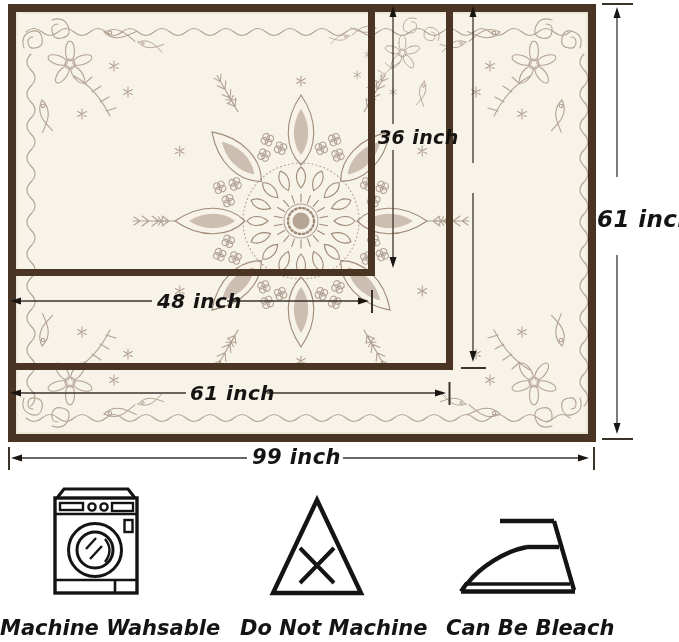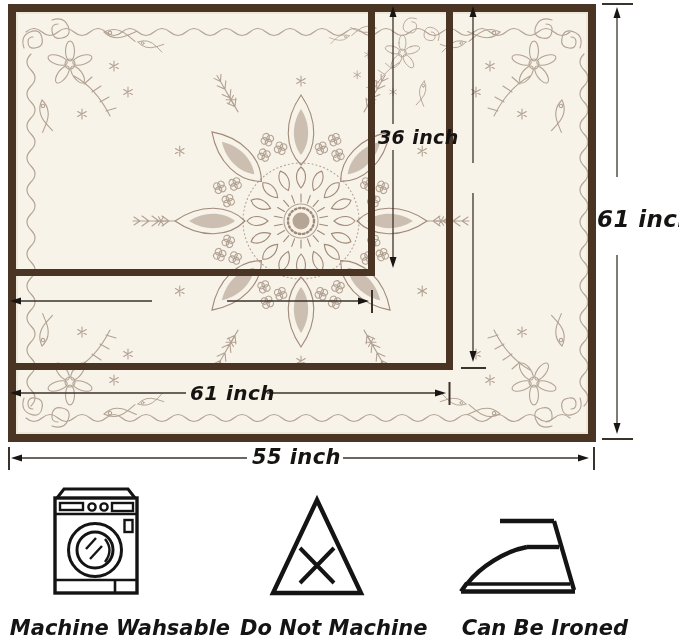--- a/index.html
+++ b/index.html
@@ -5,21 +5,21 @@
   *{margin:0;padding:0;box-sizing:border-box}
   html,body{background:#ffffff}
   body{font-family:"DejaVu Sans",sans-serif}
   .stage{position:relative;width:679px;height:642px;background:#fff;overflow:hidden}
   .stage svg{position:absolute;left:0;top:0}
   .dim-label{position:absolute;font-style:italic;font-weight:bold;color:#161412;white-space:nowrap;letter-spacing:.4px}
   .sz19{font-size:19px}
   .sz20{font-size:20px}
   .sz21{font-size:21px}
   .sz23{font-size:23px}
-  .caption{position:absolute;top:616px;font-style:italic;font-weight:bold;color:#141414;font-size:21px;text-align:right;white-space:nowrap}
+  .caption{position:absolute;top:616px;font-style:italic;font-weight:bold;color:#141414;font-size:21px;text-align:left;white-space:nowrap}
 </style>
 </head>
 <body>
 
 <div class="stage">
 
   <svg width="679" height="642" viewBox="0 0 679 642">
     <defs>
       <clipPath id="clipOuter">
           <rect x="13" y="9" width="578" height="428"></rect>
@@ -263,20 +263,21 @@
         <path d="M559,547 L527,547"></path>
         <path d="M527,547 C505,551 480,567 467,584"></path>
         <path d="M466,584 L570,584" stroke-width="3.4"></path>
         <path d="M461,591.5 L575,591.5 M461,591.5 L467,583"></path>
       </g>
     </g>
   </svg>
 
   <div class="dim-label sz19" style="left:378px;top:126px">36 inch</div>
   <div class="dim-label sz23" style="left:597px;top:206px">61 inch</div>
+  <div class="dim-label sz20" style="left:157px;top:289px">48 inch</div>
   <div class="dim-label sz20" style="left:190px;top:381px">61 inch</div>
-  <div class="dim-label sz21" style="left:252px;top:445px">55 inch</div>
+  <div class="dim-label sz21" style="left:252px;top:445px">99 inch</div>
 
   <div class="caption" style="left:0px;width:230px">Machine Wahsable</div>
   <div class="caption" style="left:240px;width:182px">Do Not Machine</div>
-  <div class="caption" style="left:446px;width:182px">Can Be Ironed</div>
+  <div class="caption" style="left:446px;width:182px">Can Be Bleach</div>
 
 </div>
 
 </body></html>

